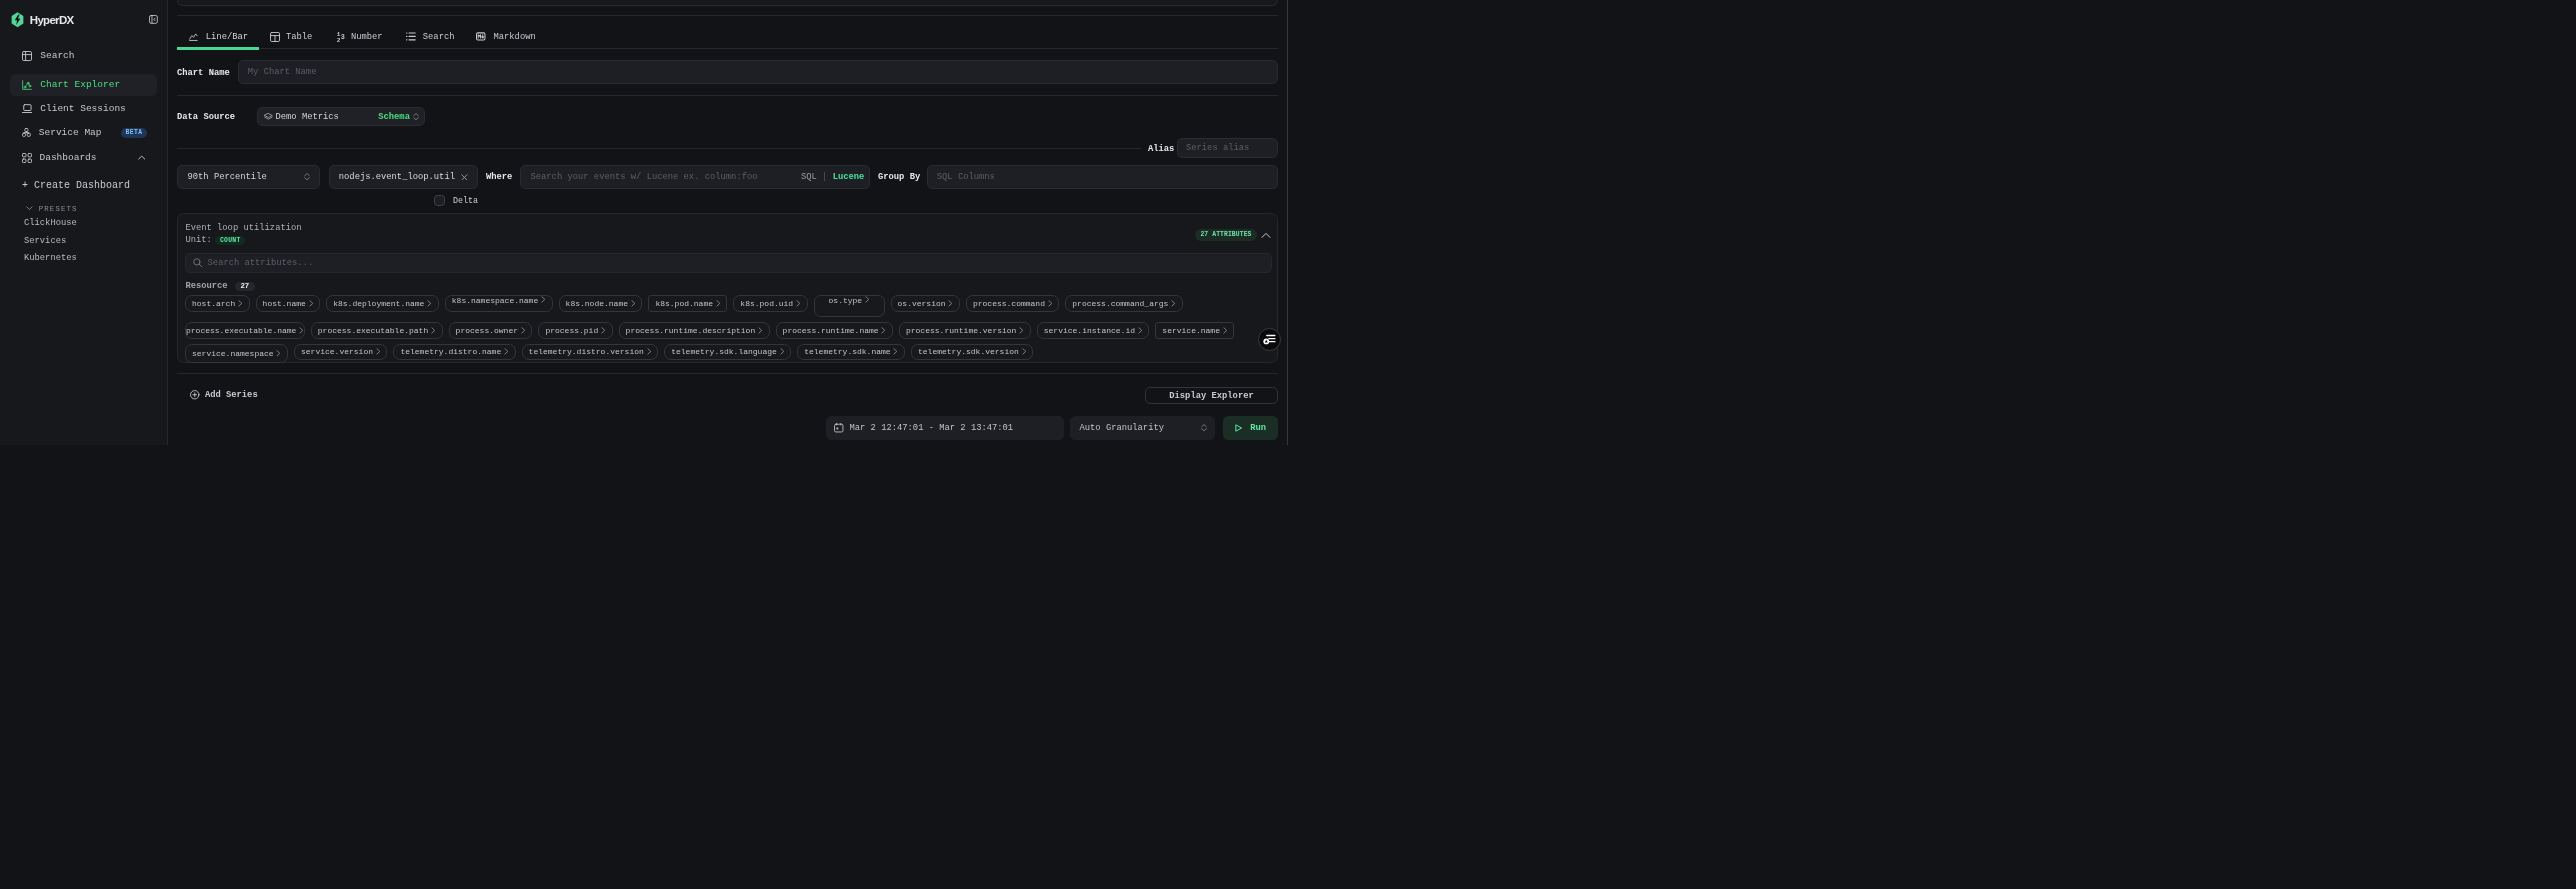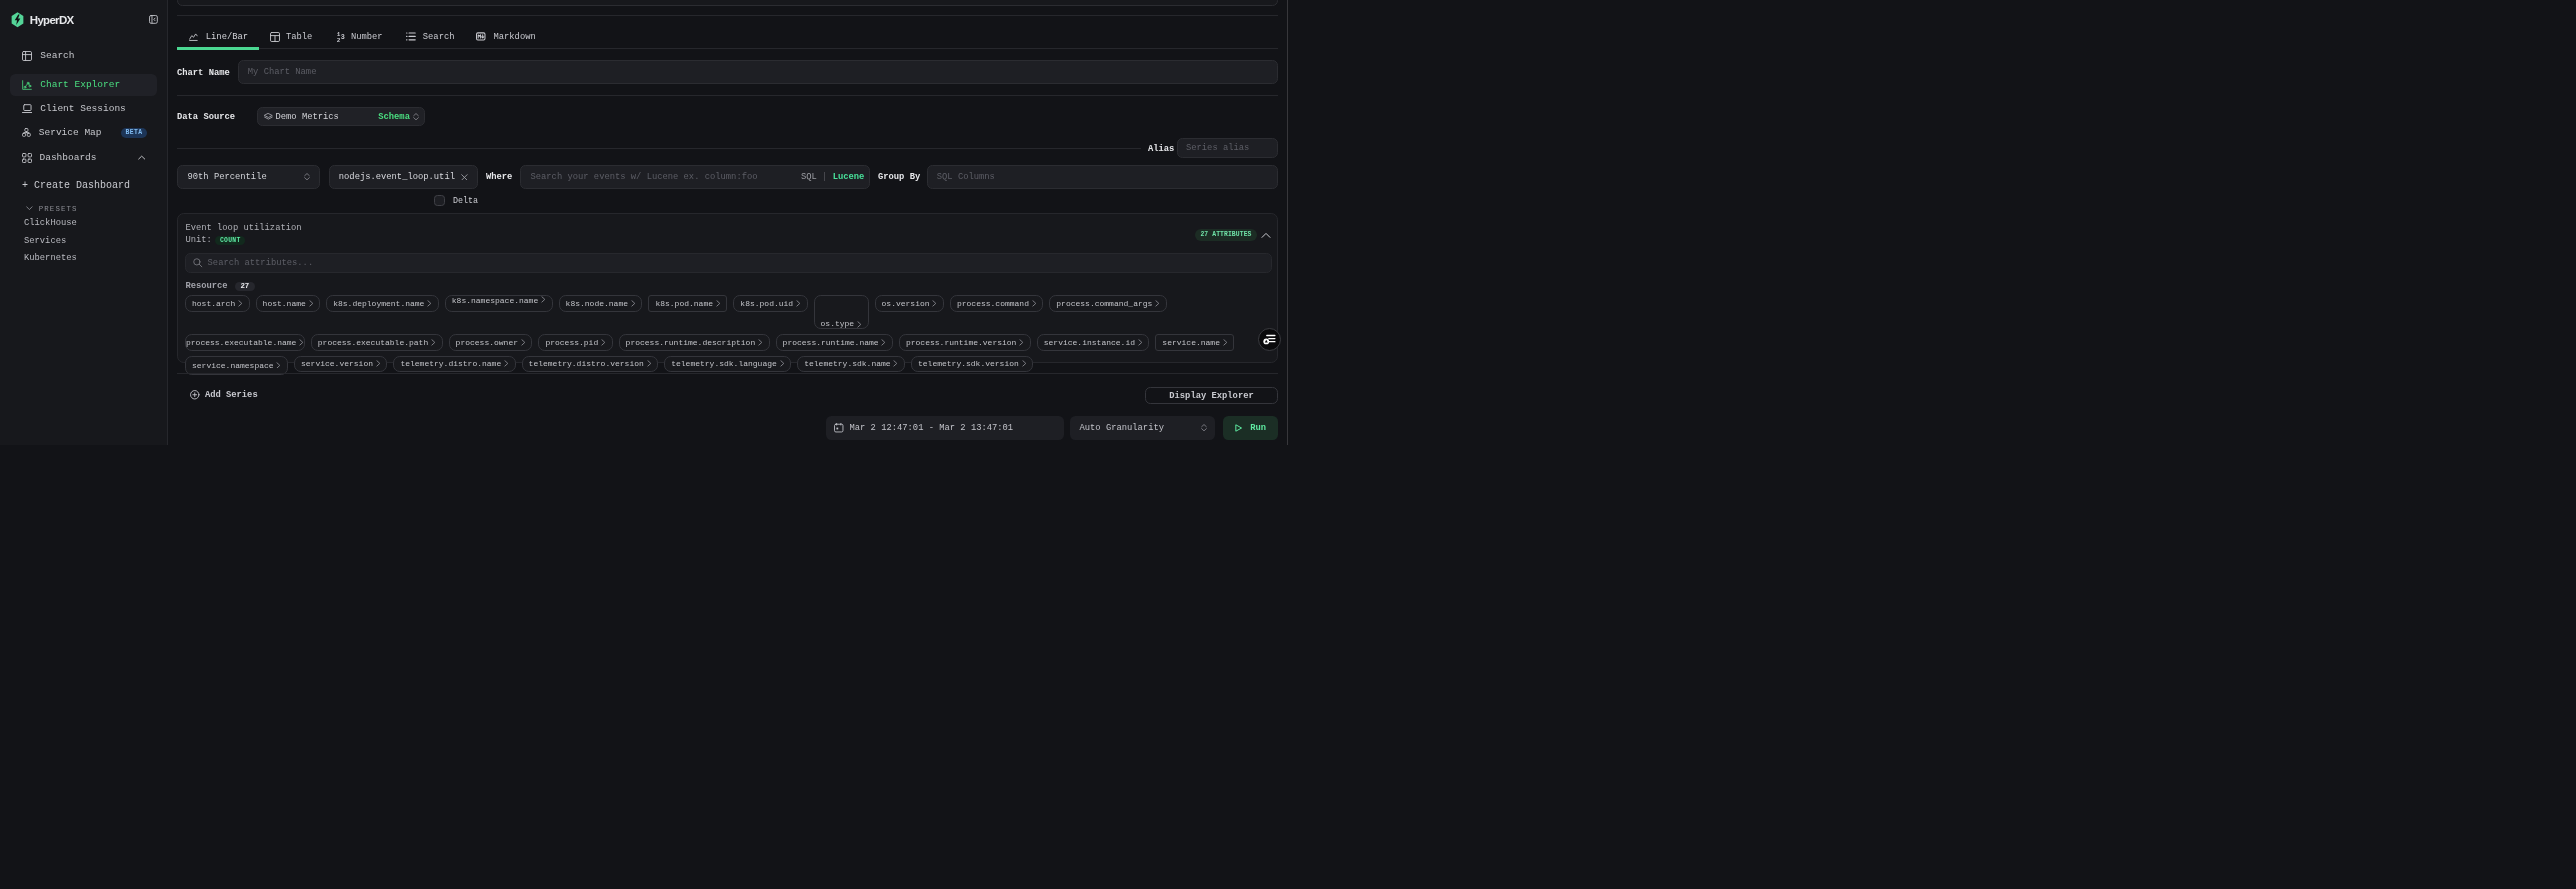--- a/index.html
+++ b/index.html
@@ -244,21 +244,21 @@
           <svg style="margin-left:2.7px;" width="4.7" height="6.8" viewBox="0 0 7 10" fill="none" stroke="#8b8c93" stroke-width="1.3" stroke-linecap="round" stroke-linejoin="round">
             <path d="M1.3 1 L5.7 5 L1.3 9"></path>
           </svg>
         </div>
         <div style="display: flex; align-items: center; height: 16.6px; padding: 0px 6px; background: rgb(24, 25, 29); border: 0.7px solid rgb(52, 53, 59); border-radius: 6.8px;">
           <span style="font-size:8px;color:#c2c3c8;">k8s.pod.uid</span>
           <svg style="margin-left:2.7px;" width="4.7" height="6.8" viewBox="0 0 7 10" fill="none" stroke="#8b8c93" stroke-width="1.3" stroke-linecap="round" stroke-linejoin="round">
             <path d="M1.3 1 L5.7 5 L1.3 9"></path>
           </svg>
         </div>
-        <div style="display: flex; align-items: flex-end; height: 34px; padding: 0px 6px; background: rgb(24, 25, 29); border: 0.7px solid rgb(52, 53, 59); border-radius: 6.8px;">
+        <div style="display: flex; align-items: flex-start; height: 22px; padding: 0px 14px; background: rgb(24, 25, 29); border: 0.7px solid rgb(52, 53, 59); border-radius: 6.8px;">
           <span style="font-size:8px;color:#c2c3c8;">os.type</span>
           <svg style="margin-left:2.7px;" width="4.7" height="6.8" viewBox="0 0 7 10" fill="none" stroke="#8b8c93" stroke-width="1.3" stroke-linecap="round" stroke-linejoin="round">
             <path d="M1.3 1 L5.7 5 L1.3 9"></path>
           </svg>
         </div>
         <div style="display: flex; align-items: center; height: 16.6px; padding: 0px 6px; background: rgb(24, 25, 29); border: 0.7px solid rgb(52, 53, 59); border-radius: 6.8px;">
           <span style="font-size:8px;color:#c2c3c8;">os.version</span>
           <svg style="margin-left:2.7px;" width="4.7" height="6.8" viewBox="0 0 7 10" fill="none" stroke="#8b8c93" stroke-width="1.3" stroke-linecap="round" stroke-linejoin="round">
             <path d="M1.3 1 L5.7 5 L1.3 9"></path>
           </svg>

